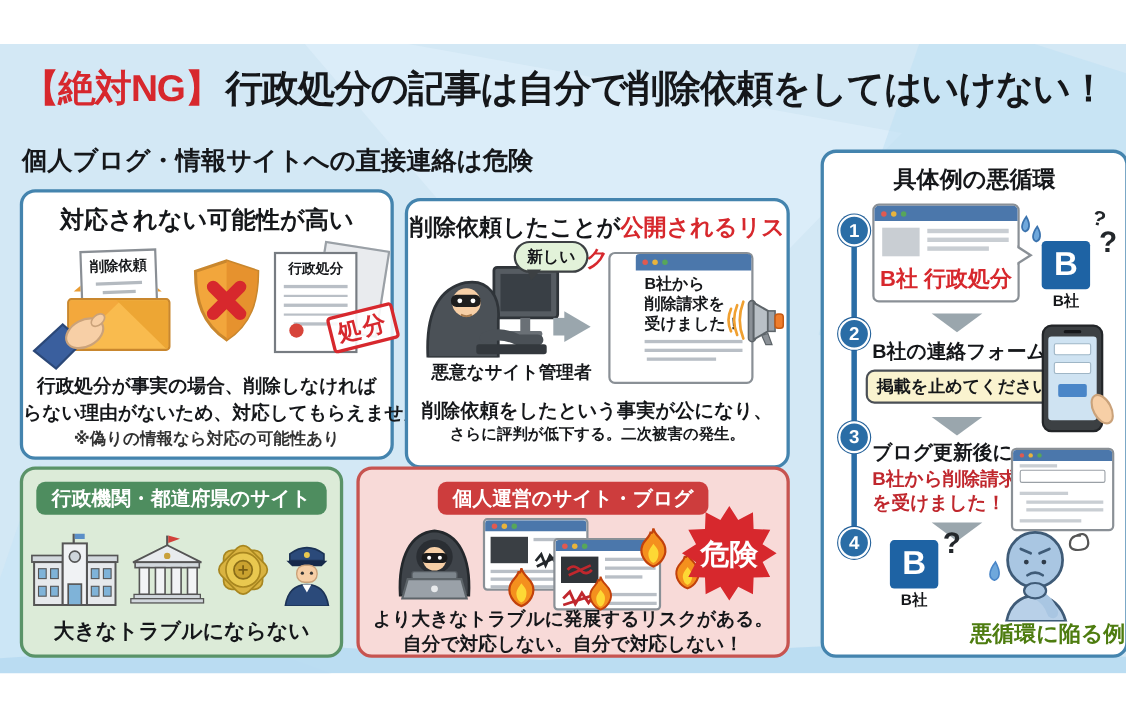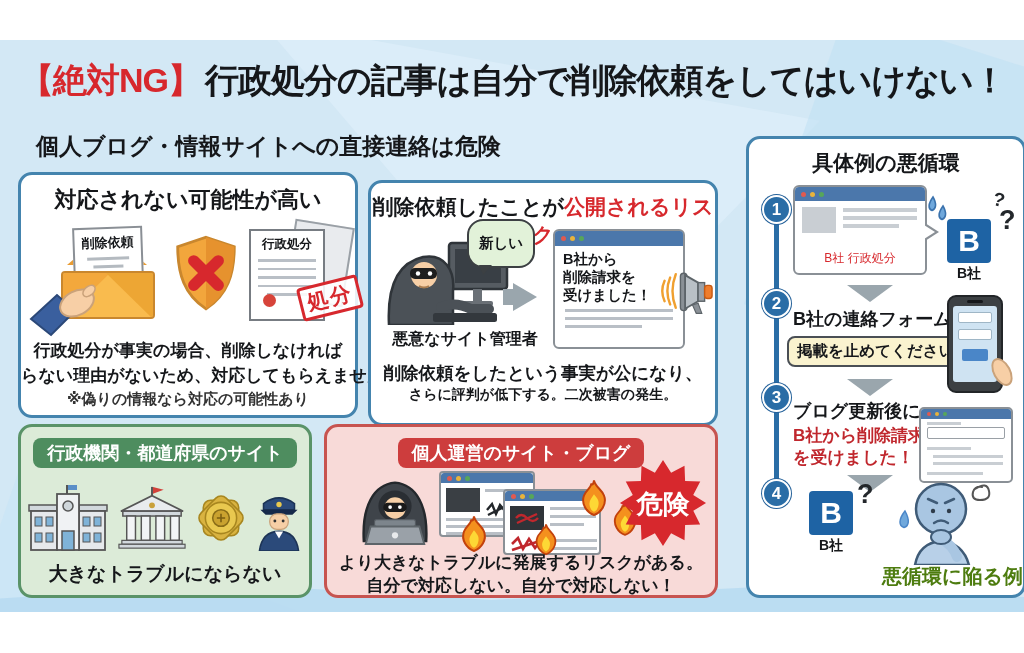--- a/index.html
+++ b/index.html
@@ -8,21 +8,21 @@
   #stage { position:absolute; left:0; top:0; width:1024px; height:653px; background:#fff; }
   
   .bg { position:absolute; left:0; top:40px; width:1024px; height:572px; background:#d3e8f5; overflow:hidden; }
   .bg .deco1 { position:absolute; left:260px; top:-20px; width:560px; height:360px; background:#e2f1fb; clip-path:polygon(0 0,100% 28%,55% 100%); opacity:.55; }
   .bg .deco2 { position:absolute; right:-60px; top:-30px; width:340px; height:420px; background:#c2e1f4; clip-path:polygon(30% 0,100% 18%,78% 100%,0 70%); opacity:.6; }
   .bg .deco3 { position:absolute; left:-40px; bottom:-30px; width:420px; height:220px; background:#c6e3f5; clip-path:polygon(0 100%,18% 0,65% 75%,100% 100%); opacity:.55; }
   .bg .band  { position:absolute; left:0; bottom:0; width:100%; height:30px; background:#b5daf1; clip-path:polygon(0 55%,22% 5%,48% 60%,75% 15%,100% 50%,100% 100%,0 100%); opacity:.8; }
   
   .main-title { position:absolute; left:20px; top:58px; font-size:34px; font-weight:800; color:#15171a; letter-spacing:-1px; white-space:nowrap; }
   .main-title .ng { color:#d7282d; margin-right:4px; }
-  .subtitle { position:absolute; left:20px; top:131px; font-size:23px; font-weight:800; color:#15171a;margin-left:16px; }
+  .subtitle { position:absolute; left:20px; top:131px; font-size:23px; font-weight:800; color:#15171a; }
   
   .card { position:absolute; background:#fff; border:3px solid #4484ae; border-radius:14px; }
   .card-left  { left:18px;  top:172px; width:340px; height:246px; }
   .card-mid   { left:368px; top:180px; width:350px; height:246px; }
   .card-right { left:746px; top:136px; width:280px; height:462px; }
   .card-green { left:18px;  top:424px; width:294px; height:174px; background:#dcebd8; border-color:#5a9368; }
   .card-red   { left:324px; top:424px; width:394px; height:174px; background:#f8dad8; border-color:#c75450; }
   .ptitle { position:absolute; left:0; right:0; top:10px; text-align:center; font-size:22px; font-weight:800; color:#15171a; }
   .red-t { color:#d7282d; }
   .body-line { position:absolute; left:0; right:0; text-align:center; font-size:17px; font-weight:800; color:#15171a; white-space:nowrap; }
@@ -45,27 +45,27 @@
   .doc { position:absolute; left:226px; top:48px; width:104px; height:104px; }
   .doc .back { position:absolute; right:2px; top:0; width:60px; height:80px; background:#e9ebee; border:2px solid #9aa0a6; transform:rotate(9deg); }
   .doc .front { position:absolute; left:2px; top:6px; width:76px; height:92px; background:#fff; border:2px solid #777c82; padding-top:5px; }
   .doc .front .dlbl { display:block; text-align:center; font-size:12.5px; font-weight:800; color:#15171a; }
   .doc .front .ln { width:80%; height:2.5px; background:#b9bfc6; margin:6px auto 0; }
   .doc .seal { position:absolute; left:12px; bottom:12px; width:13px; height:13px; border-radius:50%; background:#d7443a; }
   .doc .stamp { position:absolute; right:-10px; bottom:12px; transform:rotate(-14deg); border:3px solid #d7282d; border-radius:4px;
       color:#d7282d; font-size:21px; font-weight:800; padding:0 5px; background:rgba(255,255,255,.88); letter-spacing:2px; }
   
   .bubble-new { position:absolute; left:96px; top:36px; background:#e2f2d9; border:2px solid #3c4043; border-radius:16px;
-      font-size:14.5px; font-weight:800; color:#15171a; padding:13px 10px; }
+      font-size:14.5px; font-weight:800; color:#15171a; padding:3px 10px; }
   .bubble-new::after { content:""; position:absolute; left:10px; bottom:-9px; border-left:4px solid transparent;
       border-right:9px solid transparent; border-top:10px solid #3c4043; }
   .arrow-right { position:absolute; left:142px; top:100px; width:0; height:0;
       border-top:14px solid transparent; border-bottom:14px solid transparent; border-left:24px solid #9aa6ad; }
   .arrow-right::before { content:""; position:absolute; left:-34px; top:-8px; width:12px; height:16px; background:#9aa6ad; }
-  .browser { position:absolute; left:182px; top:46px; width:132px; height:120px; background:#fff; border:2px solid #8a9096; border-radius:6px; }
+  .browser { position:absolute; left:182px; top:46px; width:132px; height:120px; background:#fff; border:2px solid #8a9096; border-radius:6px;padding-left:23px; }
   .bbar { height:15px; background:#4b77ab; border-radius:3px 3px 0 0; display:flex; align-items:center; gap:4px; padding-left:6px; }
   .dot { width:5px; height:5px; border-radius:50%; }
   .d1{background:#e05a50;} .d2{background:#e8b33c;} .d3{background:#57a65a;}
   .browser .btxt { padding:4px 8px 0; font-size:14.5px; line-height:1.25; font-weight:800; color:#15171a; }
   .browser .ln { width:85%; height:3px; background:#b9bfc6; margin:5px auto 0; }
   .hacker-label { position:absolute; left:4px; top:146px; width:180px; text-align:center; font-size:16px; font-weight:800; color:#15171a; }
   
   .gp-head { position:absolute; left:0; right:0; top:11px; text-align:center; }
   .gp-head span { display:inline-block; background:#4e8d5f; color:#fff; font-size:18px; font-weight:800; padding:3px 14px; border-radius:8px; }
   .rp-head span { background:#cd3d3d; }
@@ -82,21 +82,21 @@
   
   .tline { position:absolute; left:25px; top:70px; width:5px; height:296px; background:#2a6da6; border-radius:3px; }
   .stepc { position:absolute; left:13px; width:29px; height:29px; border-radius:50%; background:#2a6da6; color:#fff;
       font-size:17px; font-weight:800; display:flex; align-items:center; justify-content:center; border:2px solid #fff; box-shadow:0 0 0 1px #24619a; }
   .sarrow { position:absolute; left:98px; width:0; height:0; border-left:23px solid transparent; border-right:23px solid transparent; border-top:17px solid #9aa6ad; }
   .abrowser { position:absolute; left:44px; top:46px; width:134px; height:90px; background:#fff; border:2px solid #8a9096; border-radius:6px; }
   .abrowser::before { content:""; position:absolute; right:-14px; top:36px; border-top:9px solid transparent; border-bottom:9px solid transparent; border-left:14px solid #8a9096; }
   .abrowser::after  { content:""; position:absolute; right:-10px; top:38px; border-top:7px solid transparent; border-bottom:7px solid transparent; border-left:11px solid #fff; }
   .abrowser .thumb { position:absolute; left:7px; top:20px; width:34px; height:26px; background:#c9ced3; }
   .abrowser .ln { position:absolute; left:48px; height:4px; background:#c9ced3; width:74px; }
-  .abrowser .redline { position:absolute; left:0; right:0; bottom:6px; text-align:center; color:#d7282d; font-size:12px; font-weight:400; white-space:nowrap; }
+  .abrowser .redline { position:absolute; left:0; right:0; bottom:6px; text-align:center; color:#d7282d; font-size:20px; font-weight:700; white-space:nowrap; }
   .blogo { position:absolute; width:44px; height:44px; background:#1e63a4; border-radius:4px; color:#fff;
       display:flex; align-items:center; justify-content:center; font-size:30px; font-weight:800; }
   .blabel { position:absolute; width:44px; text-align:center; font-size:14px; font-weight:800; color:#15171a; }
   .qmark { position:absolute; font-weight:800; color:#23272b; }
   .s2label { position:absolute; left:44px; top:168px; font-size:18px; font-weight:800; color:#15171a; white-space:nowrap; }
   .s2bubble { position:absolute; left:38px; top:197px; background:#faf3cf; border:2px solid #4a4f55; border-radius:8px;
       font-size:15.5px; font-weight:800; color:#15171a; padding:3px 8px; white-space:nowrap; }
   .s2bubble::after { content:""; position:absolute; right:-11px; top:8px; border-top:5px solid transparent; border-bottom:8px solid transparent; border-left:11px solid #4a4f55; }
   .phone { position:absolute; left:198px; top:156px; width:56px; height:98px; background:#3c4043; border:2px solid #222528; border-radius:9px; }
   .phone .spk { position:absolute; top:3px; left:50%; margin-left:-8px; width:16px; height:3px; background:#15171a; border-radius:2px; }

